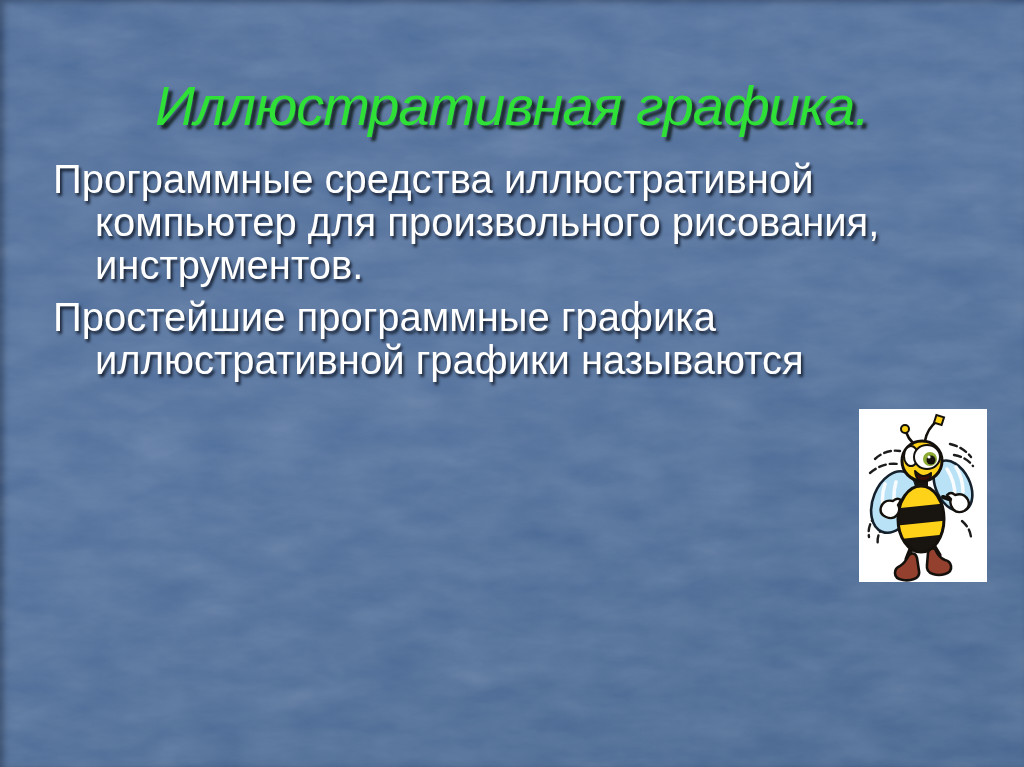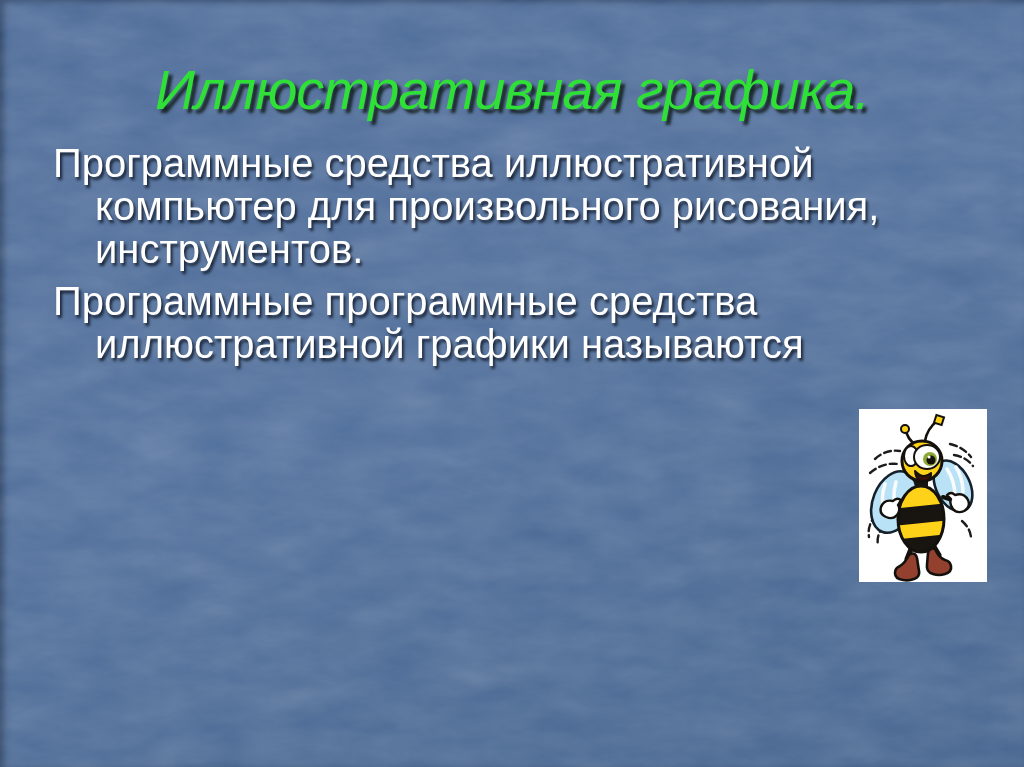--- a/index.html
+++ b/index.html
@@ -19,21 +19,21 @@
     position: absolute;
     inset: 0;
     width: 100%;
     height: 100%;
     pointer-events: none;
   }
 
   .slide-content {
     position: relative;
     z-index: 2;
-    padding-top: 58px;
+    padding-top: 74px;
   }
 
   .slide-title {
     text-align: center;
     font-style: italic;
     font-size: 56px;
     font-weight: 500;
     letter-spacing: -1px;
     line-height: 64px;
     height: 64px;
@@ -103,21 +103,21 @@
 
     <div class="text-block">
 
       <div class="para">
         <div class="text-line">Программные средства иллюстративной</div>
         <div class="text-line cont">компьютер для произвольного рисования,</div>
         <div class="text-line cont">инструментов.</div>
       </div>
 
       <div class="para">
-        <div class="text-line">Программные программные средства</div>
+        <div class="text-line">Простейшие программные графика</div>
         <div class="text-line cont">иллюстративной графики называются</div>
       </div>
 
     </div>
   </div>
 
   <div class="clipart-frame">
     <svg viewBox="0 0 128 173" xmlns="http://www.w3.org/2000/svg">
       <rect width="128" height="173" fill="#ffffff"></rect>
 

